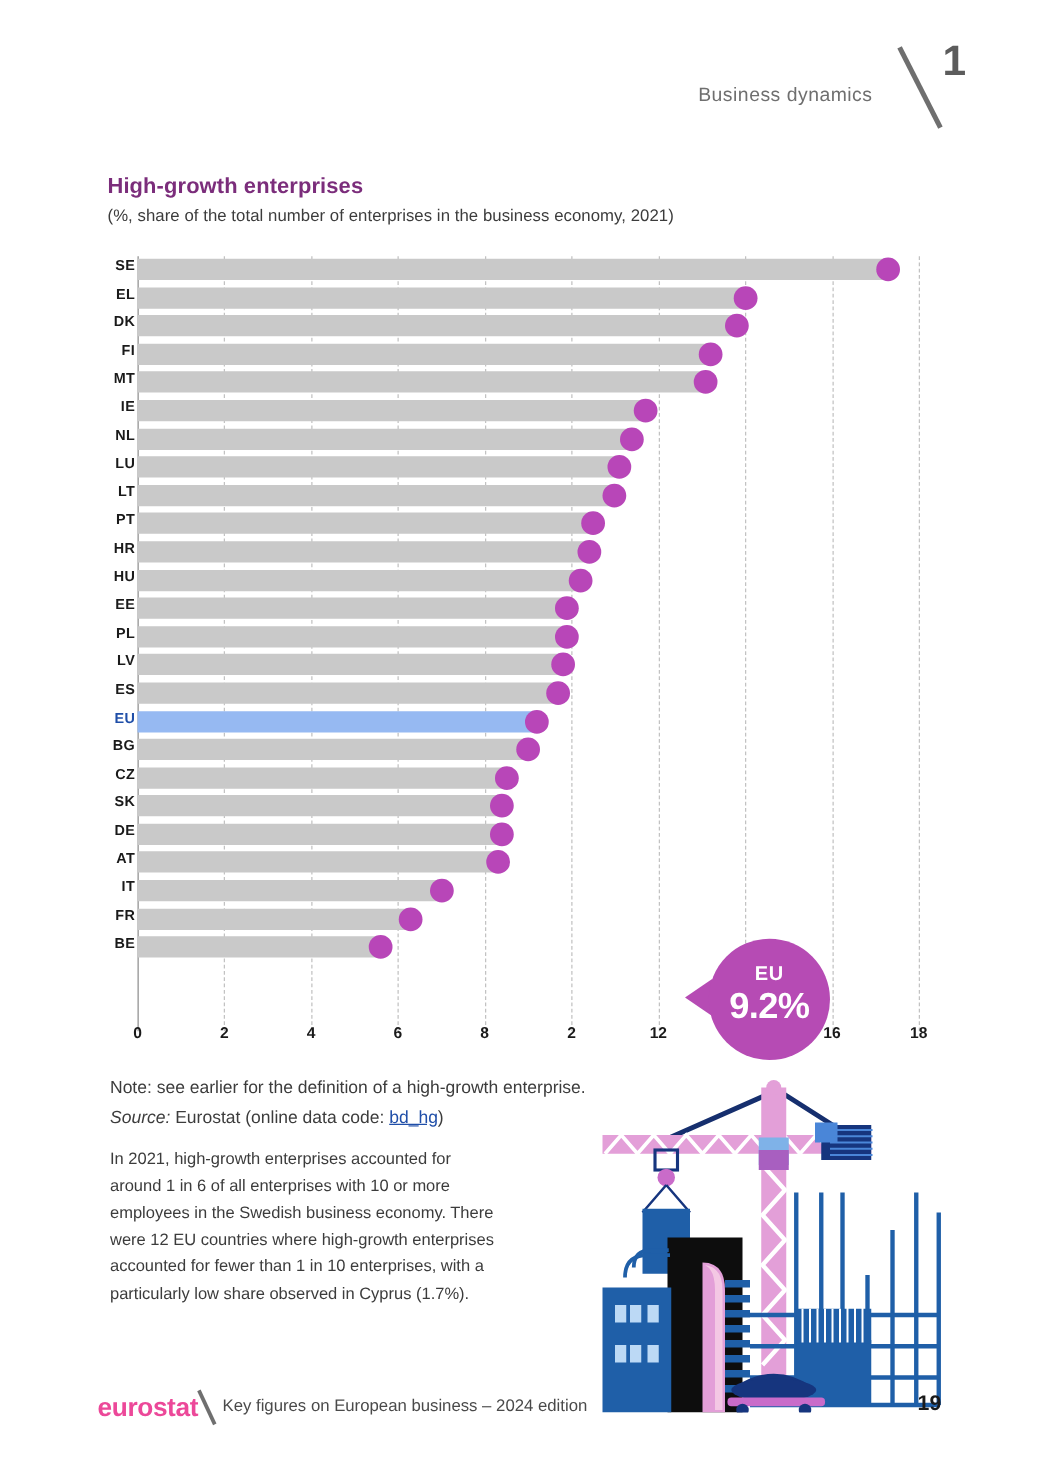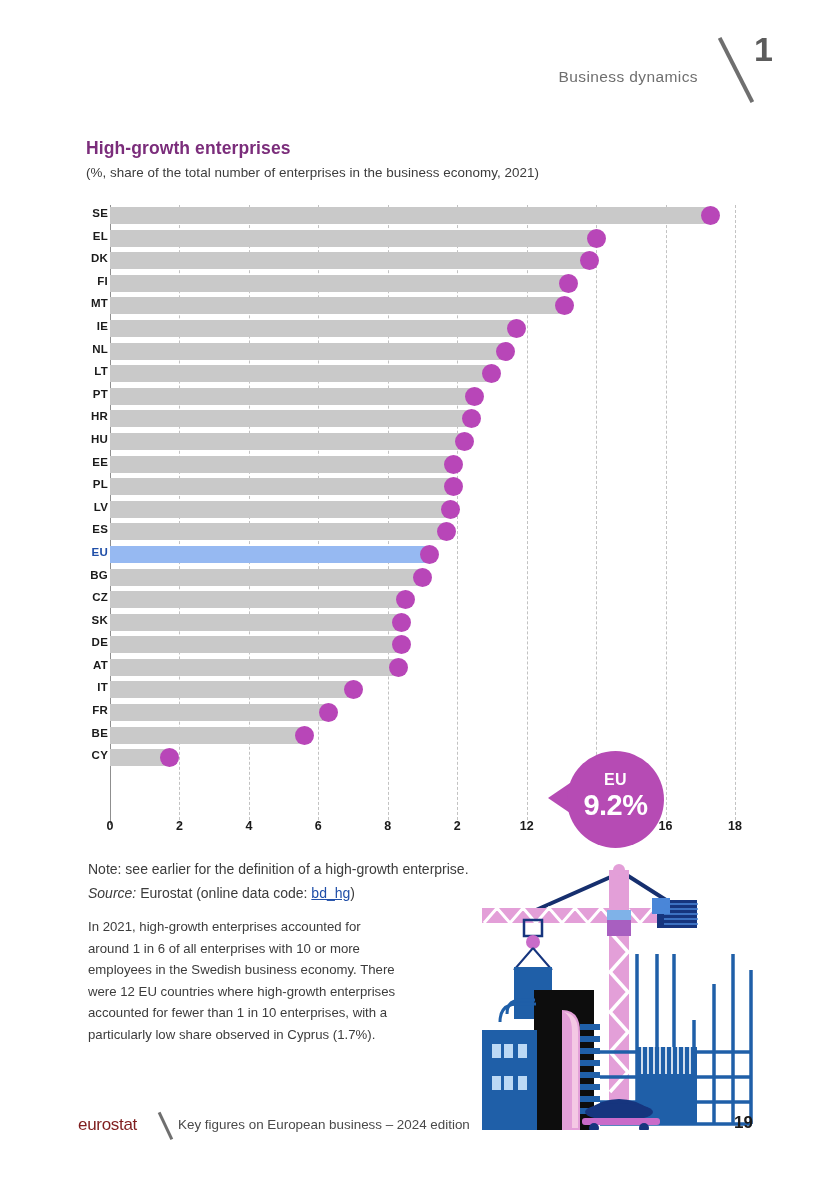--- a/index.html
+++ b/index.html
@@ -247,23 +247,23 @@
     position: absolute;
     left: 0;
     bottom: 38px;
     width: 831px;
     height: 30px;
   }
   .brand {
     position: absolute;
     left: 78px;
     top: 2px;
-    font-size: 17px;
-    font-weight: 400;
-    color: #7f1d1d;
+    font-size: 21px;
+    font-weight: 700;
+    color: #ec4899;
     letter-spacing: -.3px;
   }
   .footer-slash {
     position: absolute;
     left: 164px;
     top: -2px;
     width: 2.5px;
     height: 30px;
     background: #6f6f6f;
     transform: rotate(-25deg);
@@ -340,20 +340,25 @@
           <span class="row-label">IE</span>
           <div class="bar" style="width: 406.25px;"></div>
           <div class="dot" style="left: 406.25px;"></div>
         </div>
         <div class="row">
           <span class="row-label">NL</span>
           <div class="bar" style="width: 395.833px;"></div>
           <div class="dot" style="left: 395.833px;"></div>
         </div>
         <div class="row">
+          <span class="row-label">LU</span>
+          <div class="bar" style="width: 385.417px;"></div>
+          <div class="dot" style="left: 385.417px;"></div>
+        </div>
+        <div class="row">
           <span class="row-label">LT</span>
           <div class="bar" style="width: 381.944px;"></div>
           <div class="dot" style="left: 381.944px;"></div>
         </div>
         <div class="row">
           <span class="row-label">PT</span>
           <div class="bar" style="width: 364.583px;"></div>
           <div class="dot" style="left: 364.583px;"></div>
         </div>
         <div class="row">
@@ -423,25 +428,20 @@
         </div>
         <div class="row">
           <span class="row-label">FR</span>
           <div class="bar" style="width: 218.75px;"></div>
           <div class="dot" style="left: 218.75px;"></div>
         </div>
         <div class="row">
           <span class="row-label">BE</span>
           <div class="bar" style="width: 194.444px;"></div>
           <div class="dot" style="left: 194.444px;"></div>
-        </div>
-        <div class="row">
-          <span class="row-label">CY</span>
-          <div class="bar" style="width: 59.0278px;"></div>
-          <div class="dot" style="left: 59.0278px;"></div>
         </div>
       </div>
   </div>
   <div class="x-axis" id="x-axis">
       <span class="x-tick" style="left: 0px;">0</span>
       <span class="x-tick" style="left: 69.4444px;">2</span>
       <span class="x-tick" style="left: 138.889px;">4</span>
       <span class="x-tick" style="left: 208.333px;">6</span>
       <span class="x-tick" style="left: 277.778px;">8</span>
       <span class="x-tick" style="left: 347.222px;">2</span>

